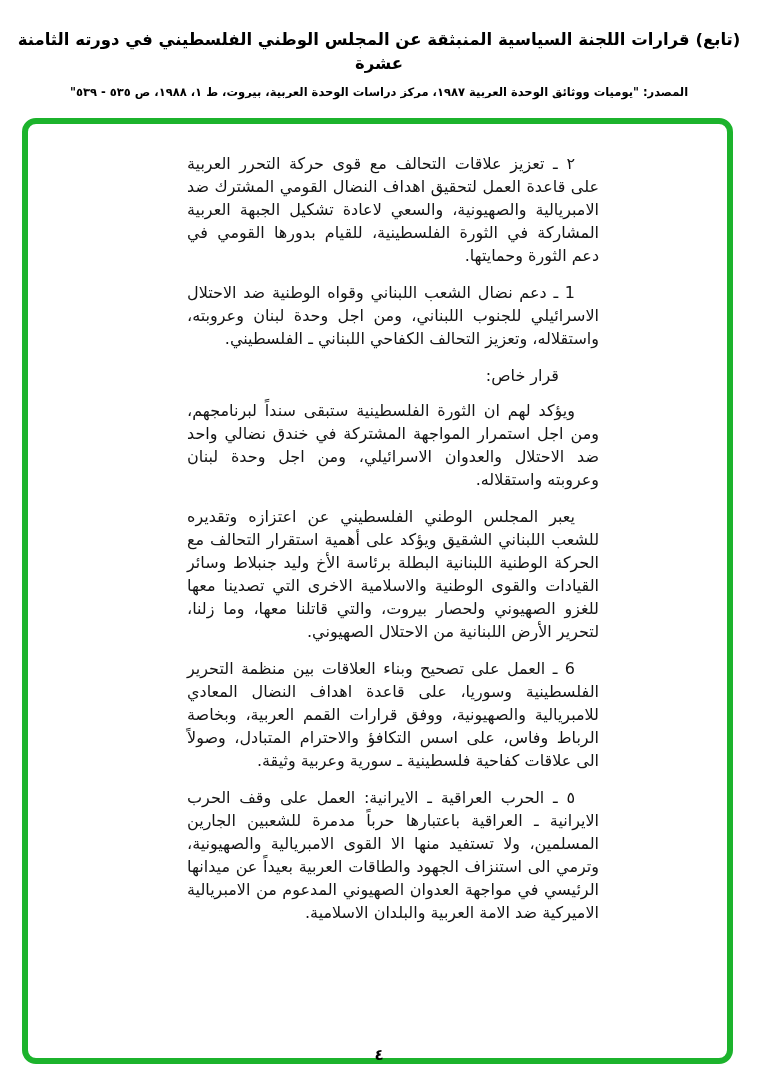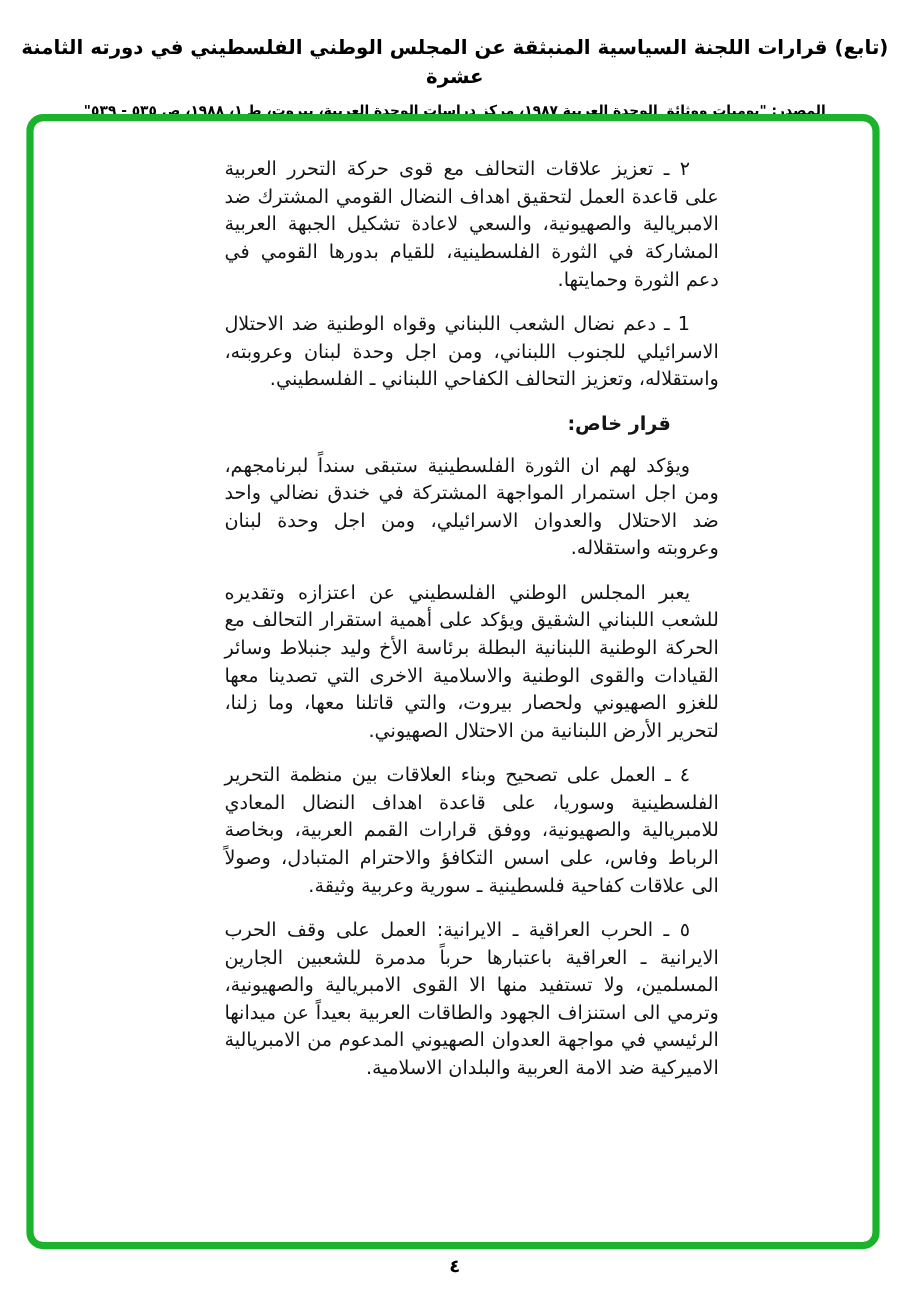--- a/index.html
+++ b/index.html
@@ -59,21 +59,21 @@
     line-height: 23px;
     color: #141414;
   }
   .para {
     margin: 0 0 14px 0;
   }
   .para.indent {
     text-indent: 24px;
   }
   .para.heading {
-    font-weight: bold;
+    font-weight: normal;
     text-align: right;
     text-indent: 40px;
     margin: 6px 0 12px 0;
   }
   .page-number {
     position: absolute;
     top: 1046px;
     left: 0;
     width: 758px;
     text-align: center;
@@ -84,25 +84,25 @@
   }
 </style>
 </head>
 <body>
 
 <header class="page-header">
   <div class="doc-title">(تابع) قرارات اللجنة السياسية المنبثقة عن المجلس الوطني الفلسطيني في دورته الثامنة عشرة</div>
   <div class="doc-source">المصدر: "يوميات ووثائق الوحدة العربية ١٩٨٧، مركز دراسات الوحدة العربية، بيروت، ط ١، ١٩٨٨، ص ٥٣٥ - ٥٣٩"</div>
 </header>
 
-<div class="doc-frame" style="border-color: rgb(28, 179, 44);">
+<div class="doc-frame" style="border-color: rgb(28, 179, 44); margin-top: 23px;">
   <div class="doc-body">
       <p class="para indent">٢ ـ تعزيز علاقات التحالف مع قوى حركة التحرر العربية على قاعدة العمل لتحقيق اهداف النضال القومي المشترك ضد الامبريالية والصهيونية، والسعي لاعادة تشكيل الجبهة العربية المشاركة في الثورة الفلسطينية، للقيام بدورها القومي في دعم الثورة وحمايتها.</p>
       <p class="para indent">1 ـ دعم نضال الشعب اللبناني وقواه الوطنية ضد الاحتلال الاسرائيلي للجنوب اللبناني، ومن اجل وحدة لبنان وعروبته، واستقلاله، وتعزيز التحالف الكفاحي اللبناني ـ الفلسطيني.</p>
       <p class="para heading">قرار خاص:</p>
       <p class="para indent">ويؤكد لهم ان الثورة الفلسطينية ستبقى سنداً لبرنامجهم، ومن اجل استمرار المواجهة المشتركة في خندق نضالي واحد ضد الاحتلال والعدوان الاسرائيلي، ومن اجل وحدة لبنان وعروبته واستقلاله.</p>
       <p class="para indent">يعبر المجلس الوطني الفلسطيني عن اعتزازه وتقديره للشعب اللبناني الشقيق ويؤكد على أهمية استقرار التحالف مع الحركة الوطنية اللبنانية البطلة برئاسة الأخ وليد جنبلاط وسائر القيادات والقوى الوطنية والاسلامية الاخرى التي تصدينا معها للغزو الصهيوني ولحصار بيروت، والتي قاتلنا معها، وما زلنا، لتحرير الأرض اللبنانية من الاحتلال الصهيوني.</p>
-      <p class="para indent">٤ ـ العمل على تصحيح وبناء العلاقات بين منظمة التحرير الفلسطينية وسوريا، على قاعدة اهداف النضال المعادي للامبريالية والصهيونية، ووفق قرارات القمم العربية، وبخاصة الرباط وفاس، على اسس التكافؤ والاحترام المتبادل، وصولاً الى علاقات كفاحية فلسطينية ـ سورية وعربية وثيقة.</p>
+      <p class="para indent">6 ـ العمل على تصحيح وبناء العلاقات بين منظمة التحرير الفلسطينية وسوريا، على قاعدة اهداف النضال المعادي للامبريالية والصهيونية، ووفق قرارات القمم العربية، وبخاصة الرباط وفاس، على اسس التكافؤ والاحترام المتبادل، وصولاً الى علاقات كفاحية فلسطينية ـ سورية وعربية وثيقة.</p>
       <p class="para indent">٥ ـ الحرب العراقية ـ الايرانية: العمل على وقف الحرب الايرانية ـ العراقية باعتبارها حرباً مدمرة للشعبين الجارين المسلمين، ولا تستفيد منها الا القوى الامبريالية والصهيونية، وترمي الى استنزاف الجهود والطاقات العربية بعيداً عن ميدانها الرئيسي في مواجهة العدوان الصهيوني المدعوم من الامبريالية الاميركية ضد الامة العربية والبلدان الاسلامية.</p>
     </div>
 </div>
 
 <div class="page-number">٤</div>
 
 </body></html>

